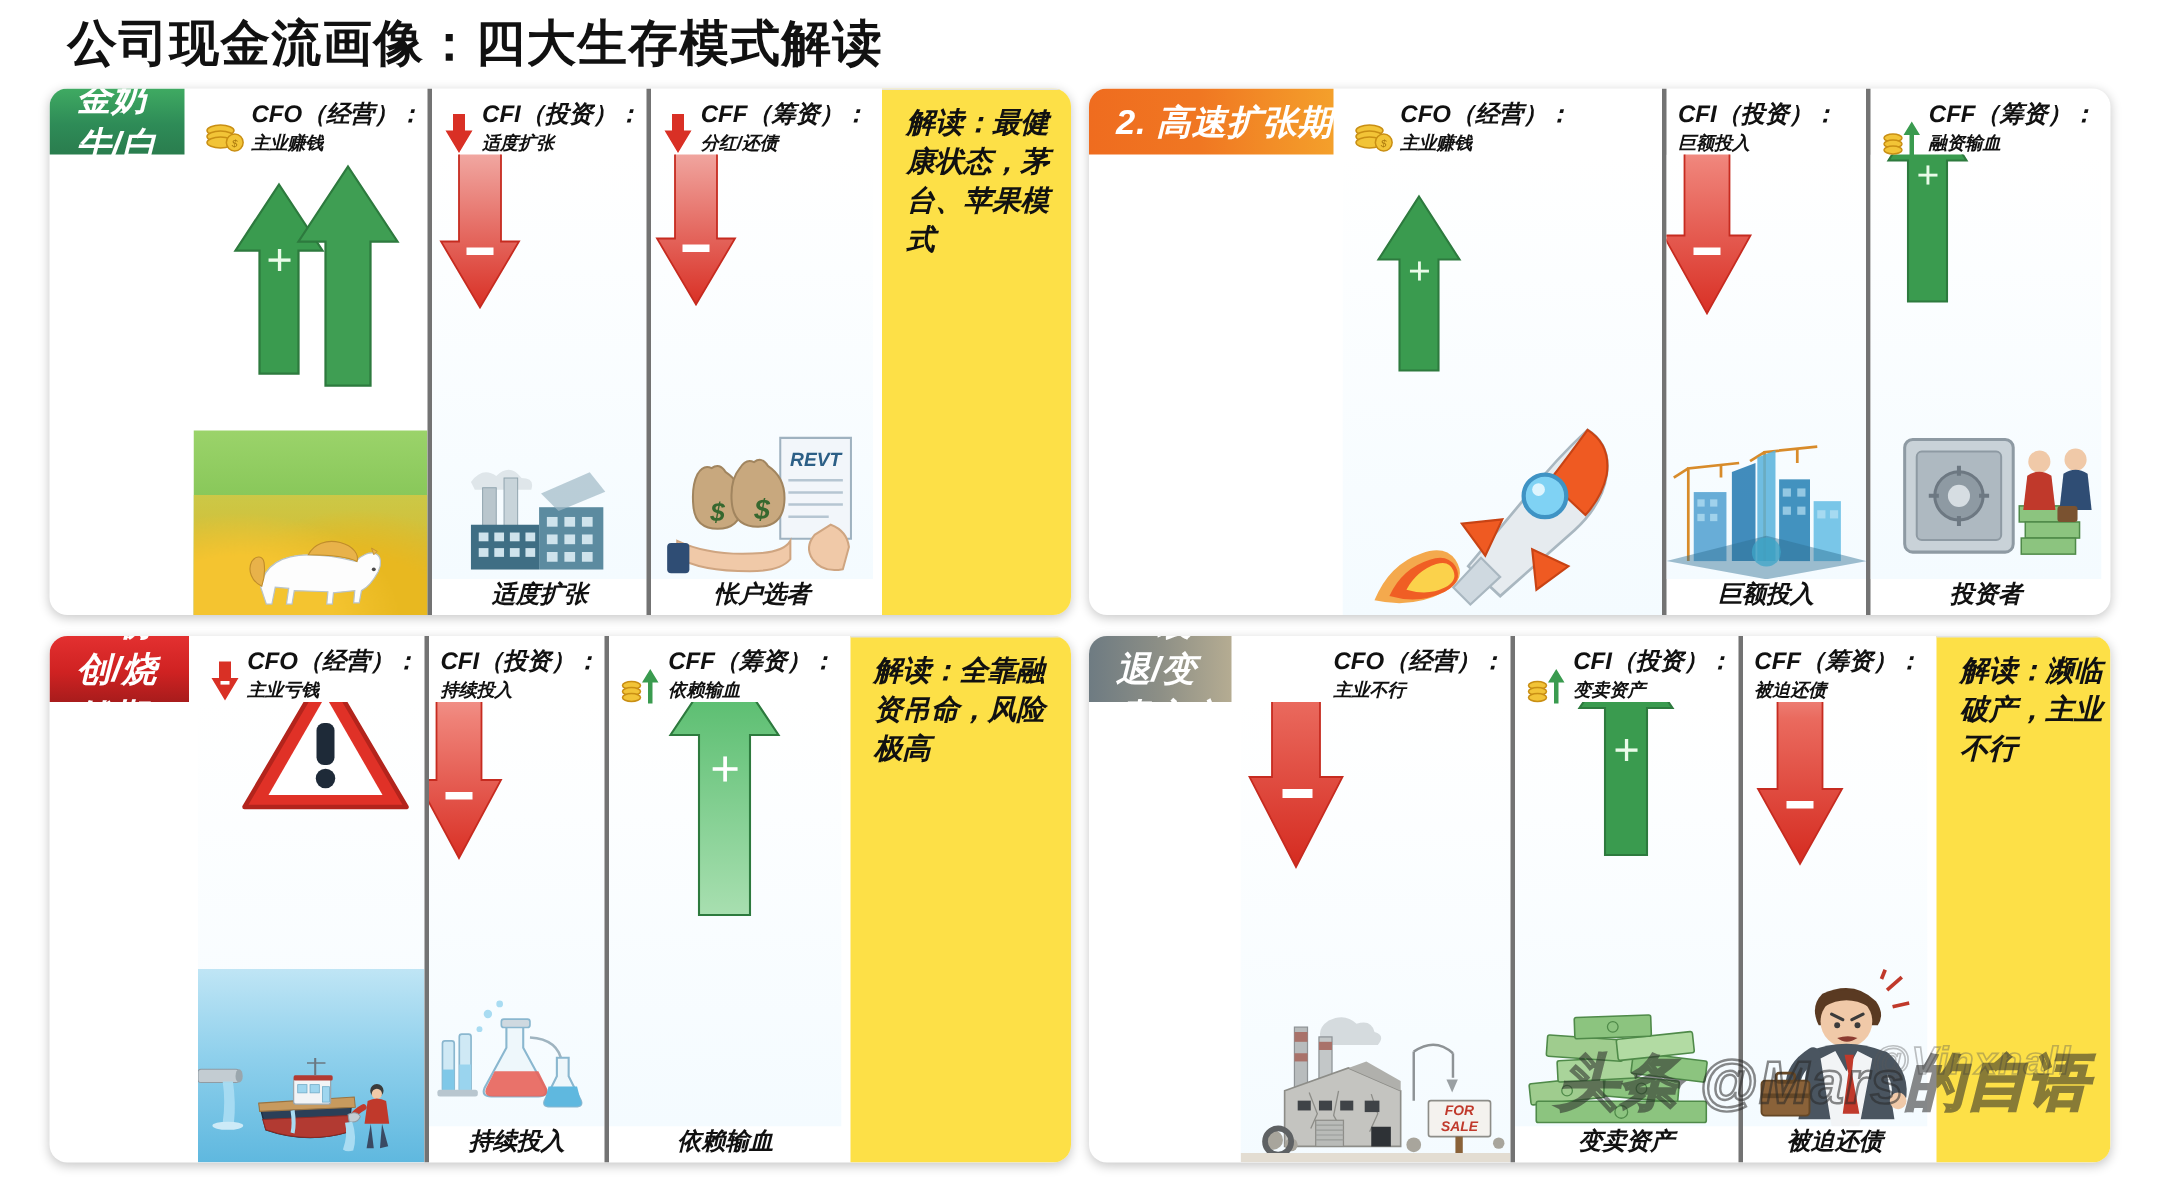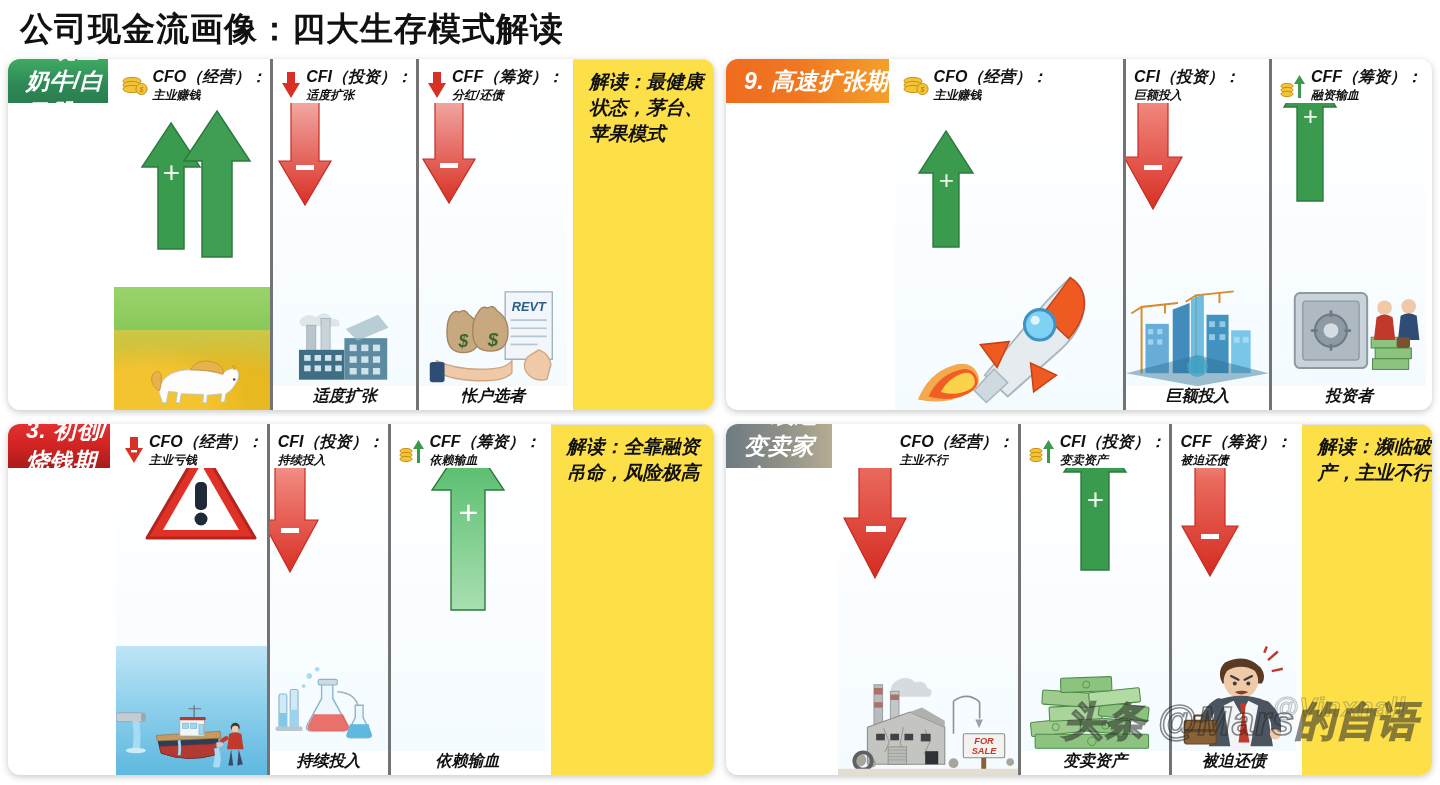--- a/index.html
+++ b/index.html
@@ -2,21 +2,21 @@
 <html><head>
 <meta charset="utf-8">
 <style>
   * { box-sizing: border-box; margin: 0; padding: 0; }
   html, body {
     width: 1440px; height: 785px;
     background: #ffffff;
     font-family: "Liberation Sans", "DejaVu Sans", sans-serif;
     overflow: hidden;
   }
-  #page { position: relative; width: 1440px; height: 785px; padding: 0 8px; }
+  #page { position: relative; width: 1440px; height: 785px; padding: 0 33px; }
 
   .main-title {
     font-size: 33px; font-weight: bold; color: #111;
     letter-spacing: 1px; padding: 8px 0 10px 12px;
     line-height: 1.25;
   }
 
   .grid {
     display: grid;
     grid-template-columns: 1fr 1fr;
@@ -39,21 +39,21 @@
   .h-green  { background: linear-gradient(180deg,#3faa62 0%,#2e8b57 55%,#2a7d4e 100%); }
   .h-orange { background: linear-gradient(90deg,#ef6c1f 0%,#f07722 45%,#f4a02b 100%); }
   .h-red    { background: linear-gradient(180deg,#e33030 0%,#cf2222 55%,#a81c1c 100%); }
   .h-gray   { background: linear-gradient(90deg,#6e7b82 0%,#8d8f86 50%,#b5ac92 100%); }
 
   .panes { flex: 1; display: flex; position: relative; padding: 0 6px; }
   .pane { position: relative; flex: 1; display: flex; flex-direction: column; }
   .pane.wide { flex: 1.6; }
   .pane + .pane { border-left: 3px solid #737373; }
 
-  .lbl-row { display: flex; align-items: center; gap: 5px; padding: 8px 4px 0 8px; position: relative; z-index: 4; }
+  .lbl-row { display: flex; align-items: flex-end; gap: 5px; padding: 8px 4px 0 8px; position: relative; z-index: 4; }
   .lbl-text { font-size: 16px; font-weight: bold; color: #111; line-height: 1.28; white-space: nowrap; }
   .lbl-text .ln2 { display: block; font-size: 12px; }
 
   .coin { width: 26px; height: 24px; flex: none; position: relative; top: 1px; }
   .arrow-ic { width: 20px; height: 28px; flex: none; position: relative; top: 0px; }
 
   .art { position: relative; flex: 1; overflow: hidden; }
   .cap {
     text-align: center; font-size: 16px; font-weight: bold; color: #111;
     padding-bottom: 3px; position: relative; z-index: 5;
@@ -249,21 +249,21 @@
             </svg>
           </div>
           <div class="cap">怅户选者</div>
         </div>
 
       </div>
       <div class="verdict">解读：最健康状态，茅台、苹果模式</div>
     </div>
 
     <div class="card">
-      <div class="card-header h-orange">9. 高速扩张期</div>
+      <div class="card-header h-orange">2. 高速扩张期</div>
       <div class="panes">
 
         <div class="pane wide">
           <div class="lbl-row">
             <span class="coin">
               <svg viewBox="0 0 26 24">
                   <ellipse cx="10" cy="7" rx="9" ry="3.6" fill="#f2c437" stroke="#c98f14"></ellipse>
                   <ellipse cx="10" cy="11" rx="9" ry="3.6" fill="#f2c437" stroke="#c98f14"></ellipse>
                   <ellipse cx="10" cy="15" rx="9" ry="3.6" fill="#f2c437" stroke="#c98f14"></ellipse>
                   <circle cx="19.5" cy="15" r="5.6" fill="#f2c437" stroke="#c98f14"></circle>

